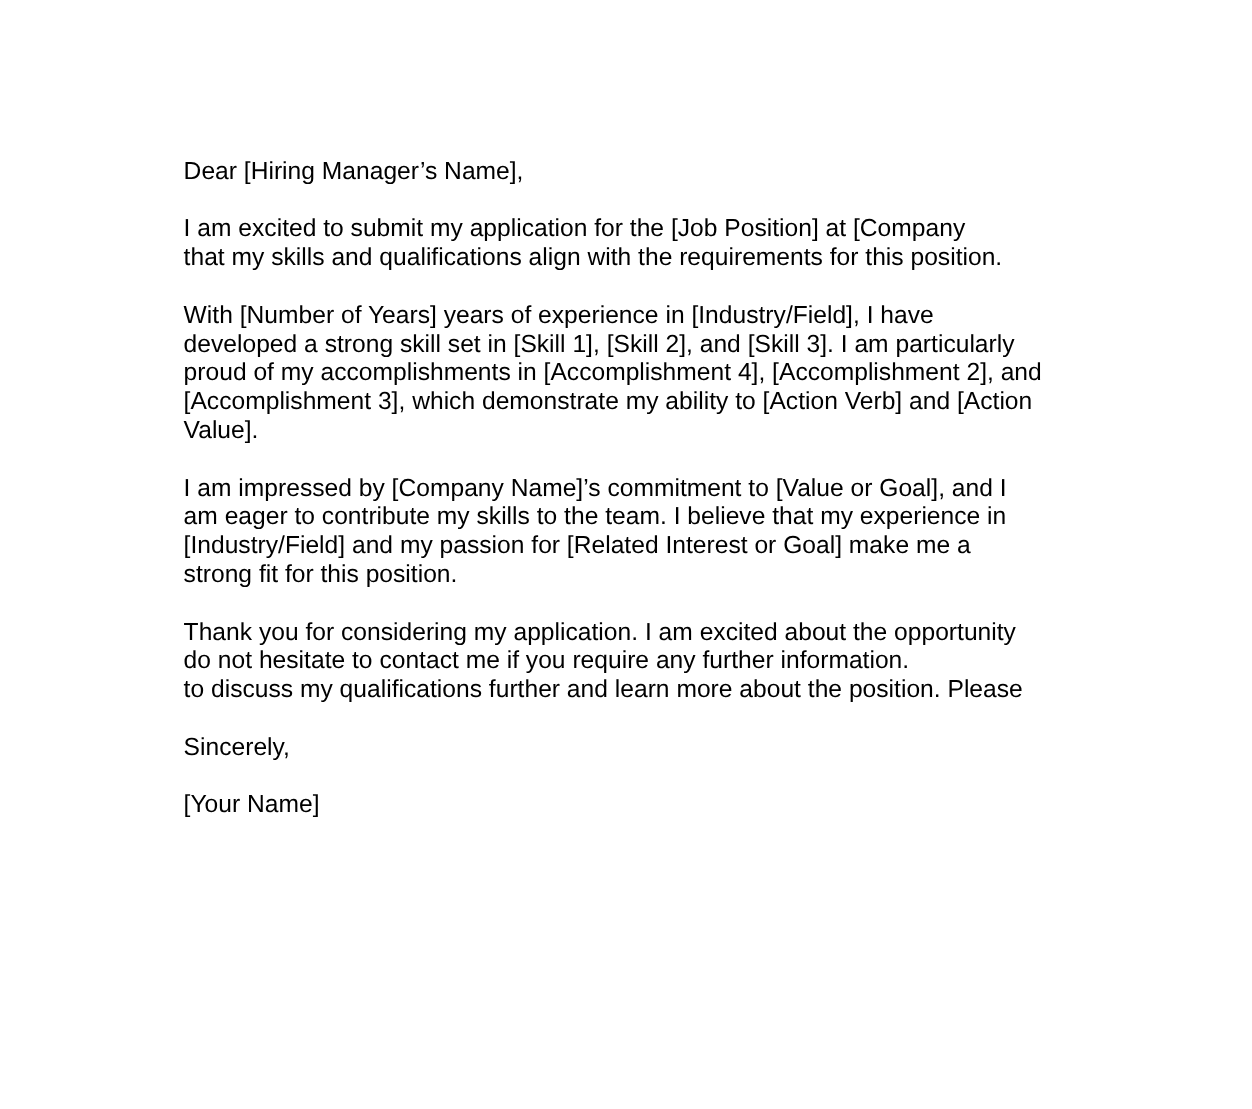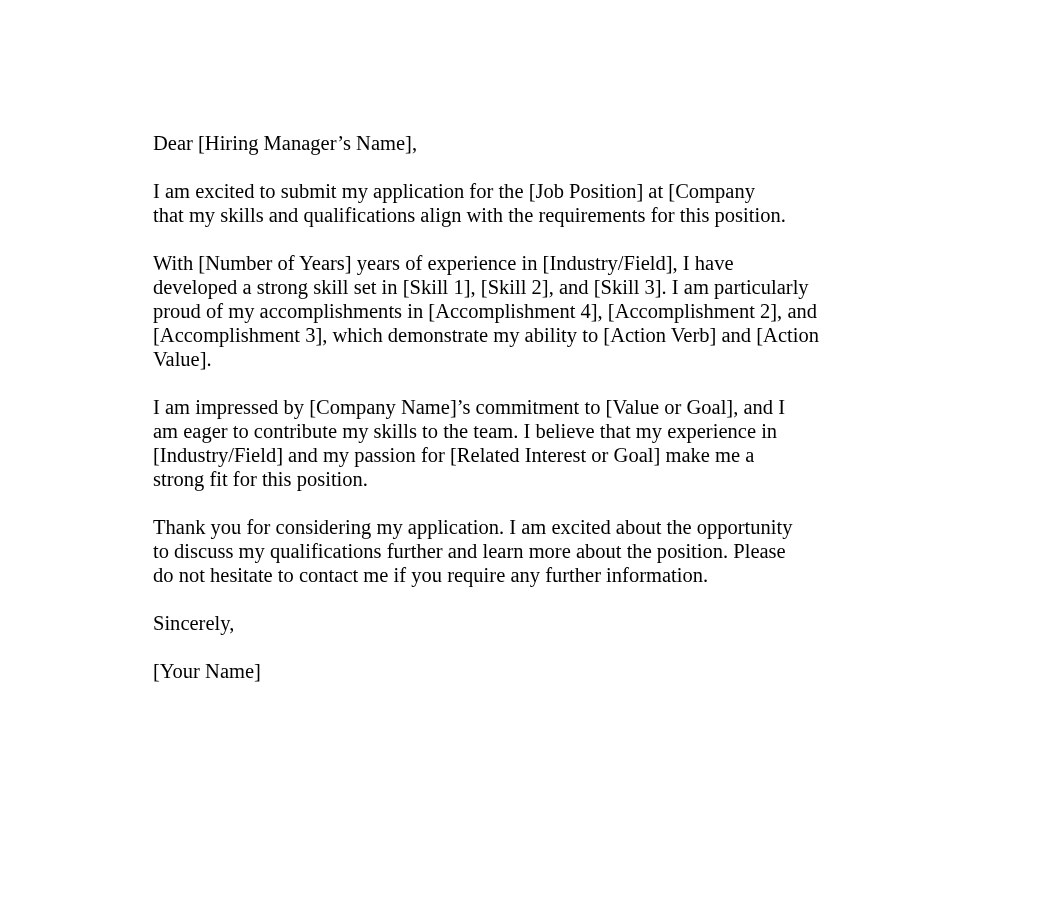--- a/index.html
+++ b/index.html
@@ -25,21 +25,20 @@
   }
   #letter-body {
     position: absolute;
     left: 153px;
     top: 131px;
     width: 760px;
   }
   .letter-block {
     margin: 0 0 24px 0;
     padding: 0;
-    font-family: Liberation Serif, serif;
   }
   .letter-block:last-child {
     margin-bottom: 12px;
   }
   .letter-line {
     display: block;
     font-size: 20.5px;
     line-height: 24px;
     letter-spacing: 0.01px;
     white-space: pre;
@@ -71,22 +70,22 @@
 
     <div class="letter-block">
       <span class="letter-line">I am impressed by [Company Name]’s commitment to [Value or Goal], and I</span>
       <span class="letter-line">am eager to contribute my skills to the team. I believe that my experience in</span>
       <span class="letter-line">[Industry/Field] and my passion for [Related Interest or Goal] make me a</span>
       <span class="letter-line">strong fit for this position.</span>
     </div>
 
     <div class="letter-block">
       <span class="letter-line">Thank you for considering my application. I am excited about the opportunity</span>
+      <span class="letter-line">do not hesitate to contact me if you require any further information.</span>
       <span class="letter-line">to discuss my qualifications further and learn more about the position. Please</span>
-      <span class="letter-line">do not hesitate to contact me if you require any further information.</span>
     </div>
 
     <div class="letter-block">
       <span class="letter-line">Sincerely,</span>
     </div>
 
     <div class="letter-block">
       <span class="letter-line">[Your Name]</span>
     </div>
 

